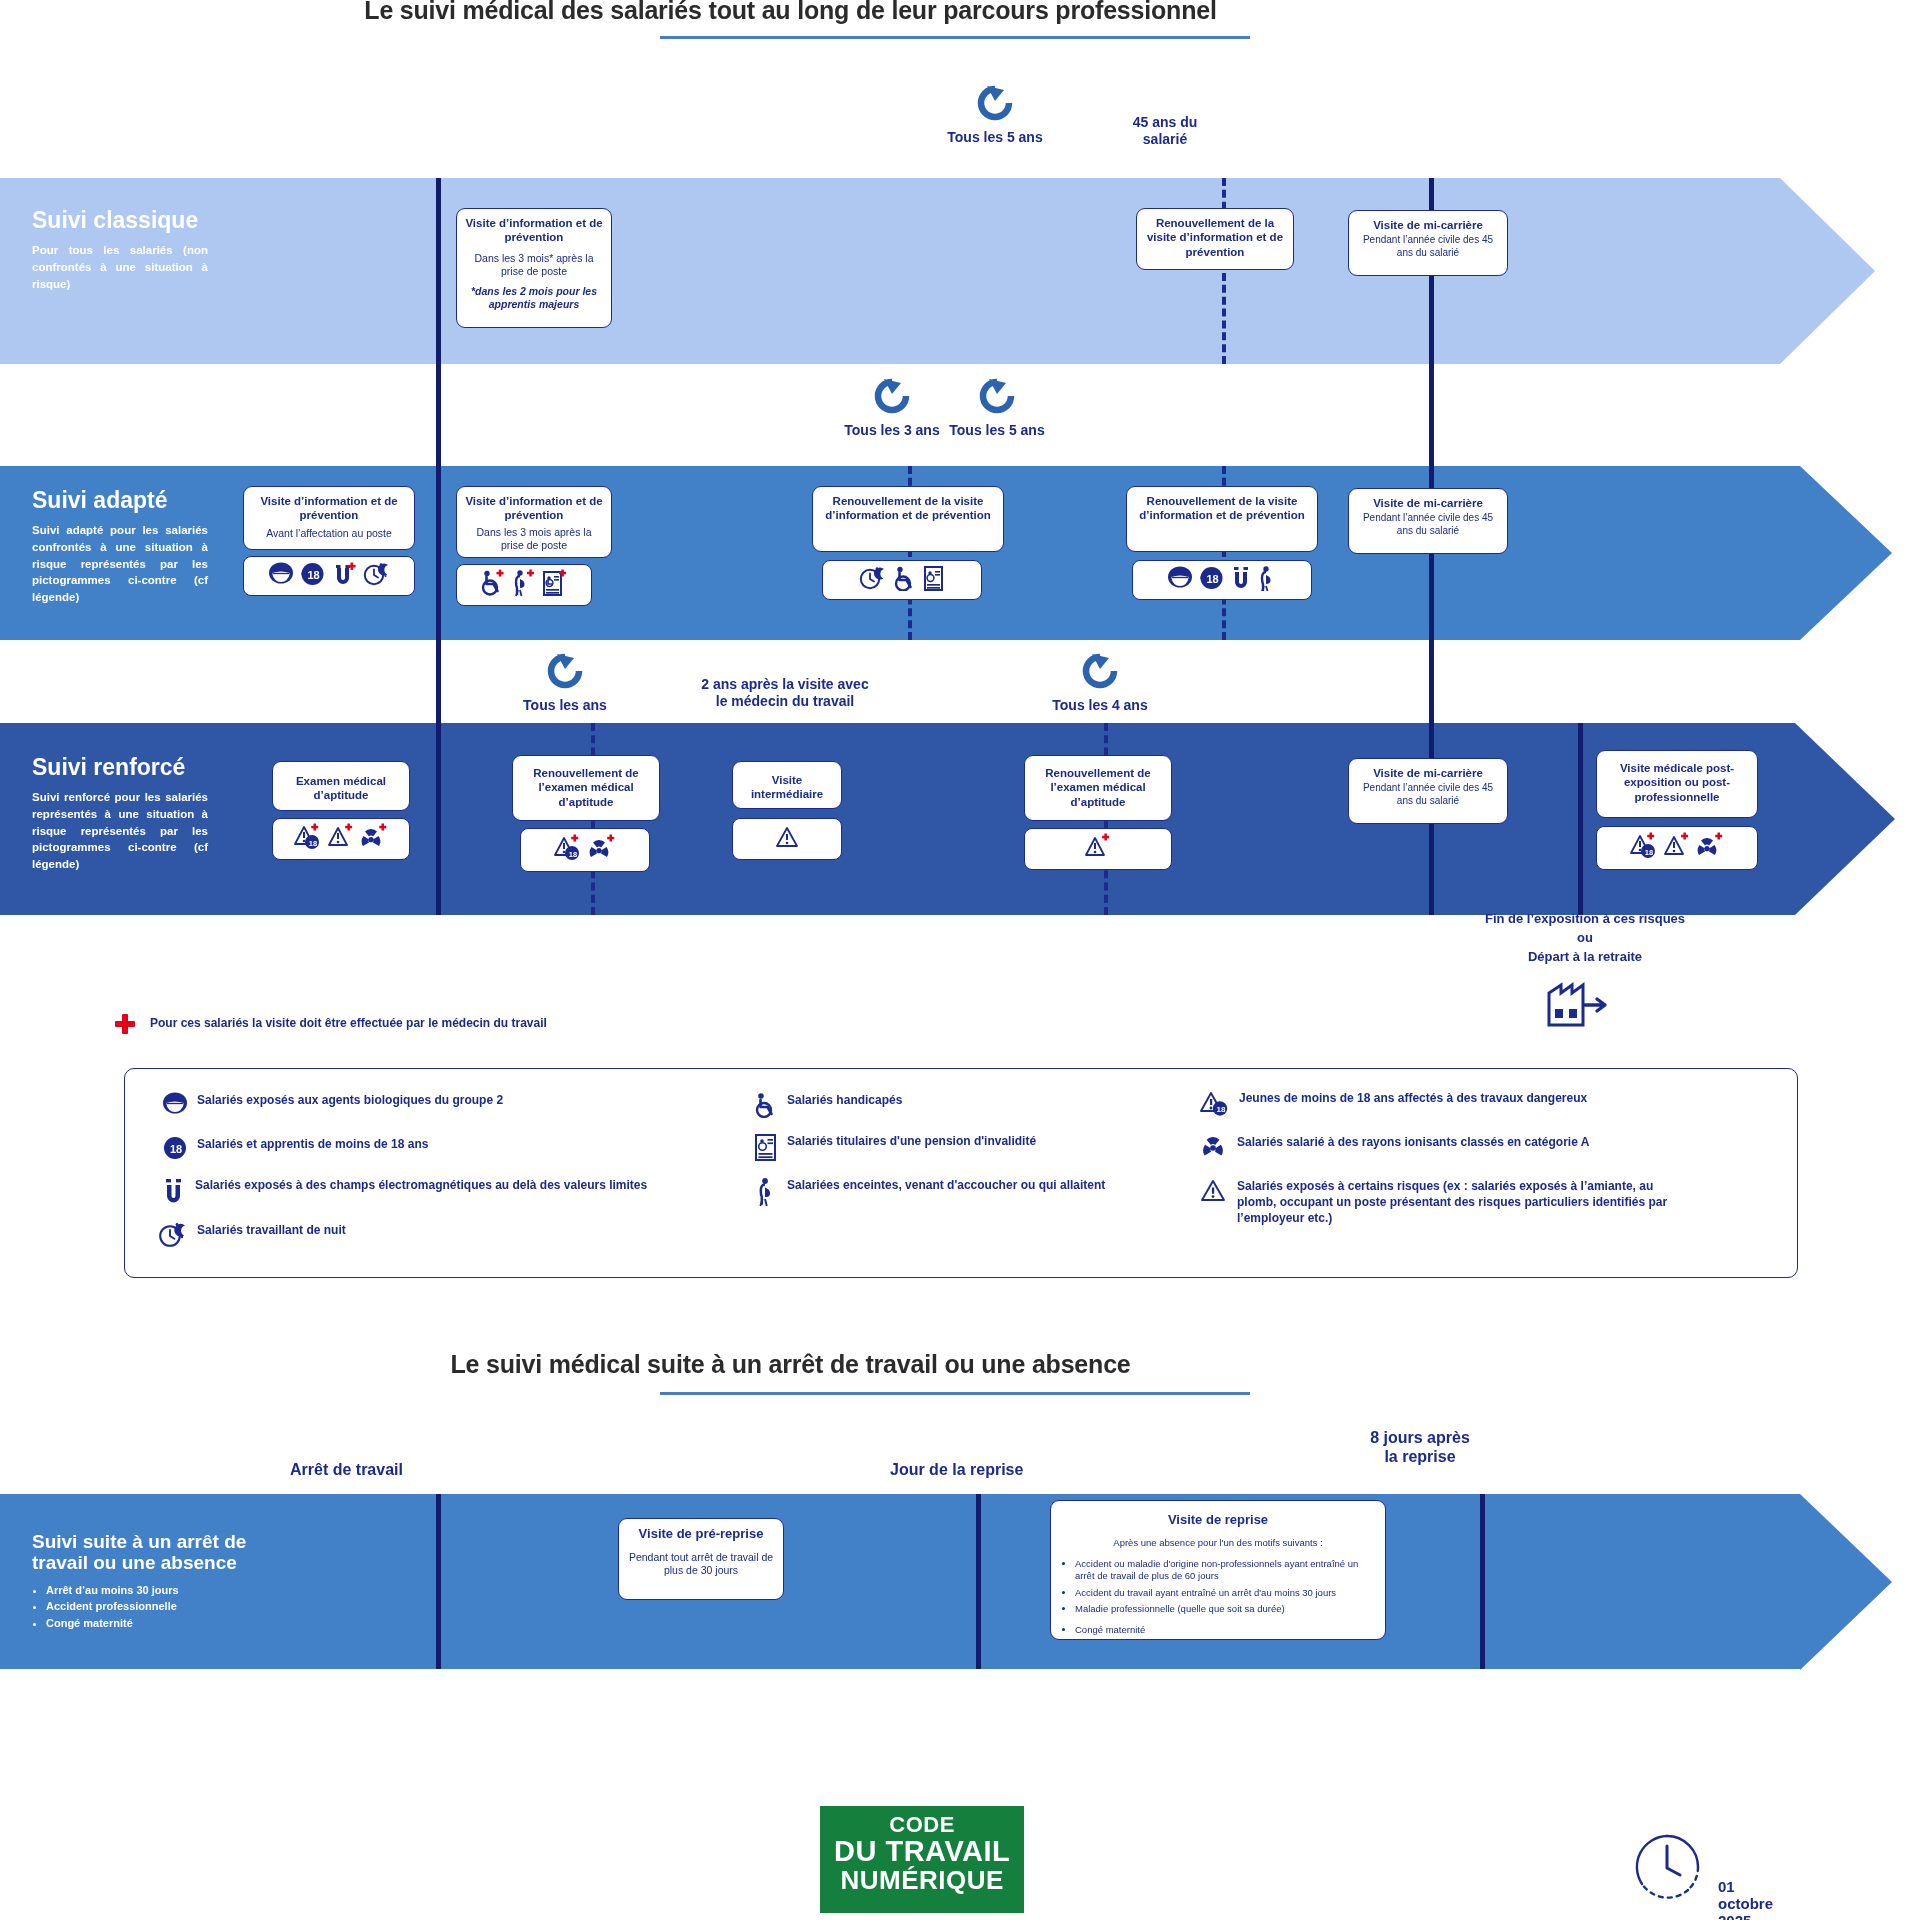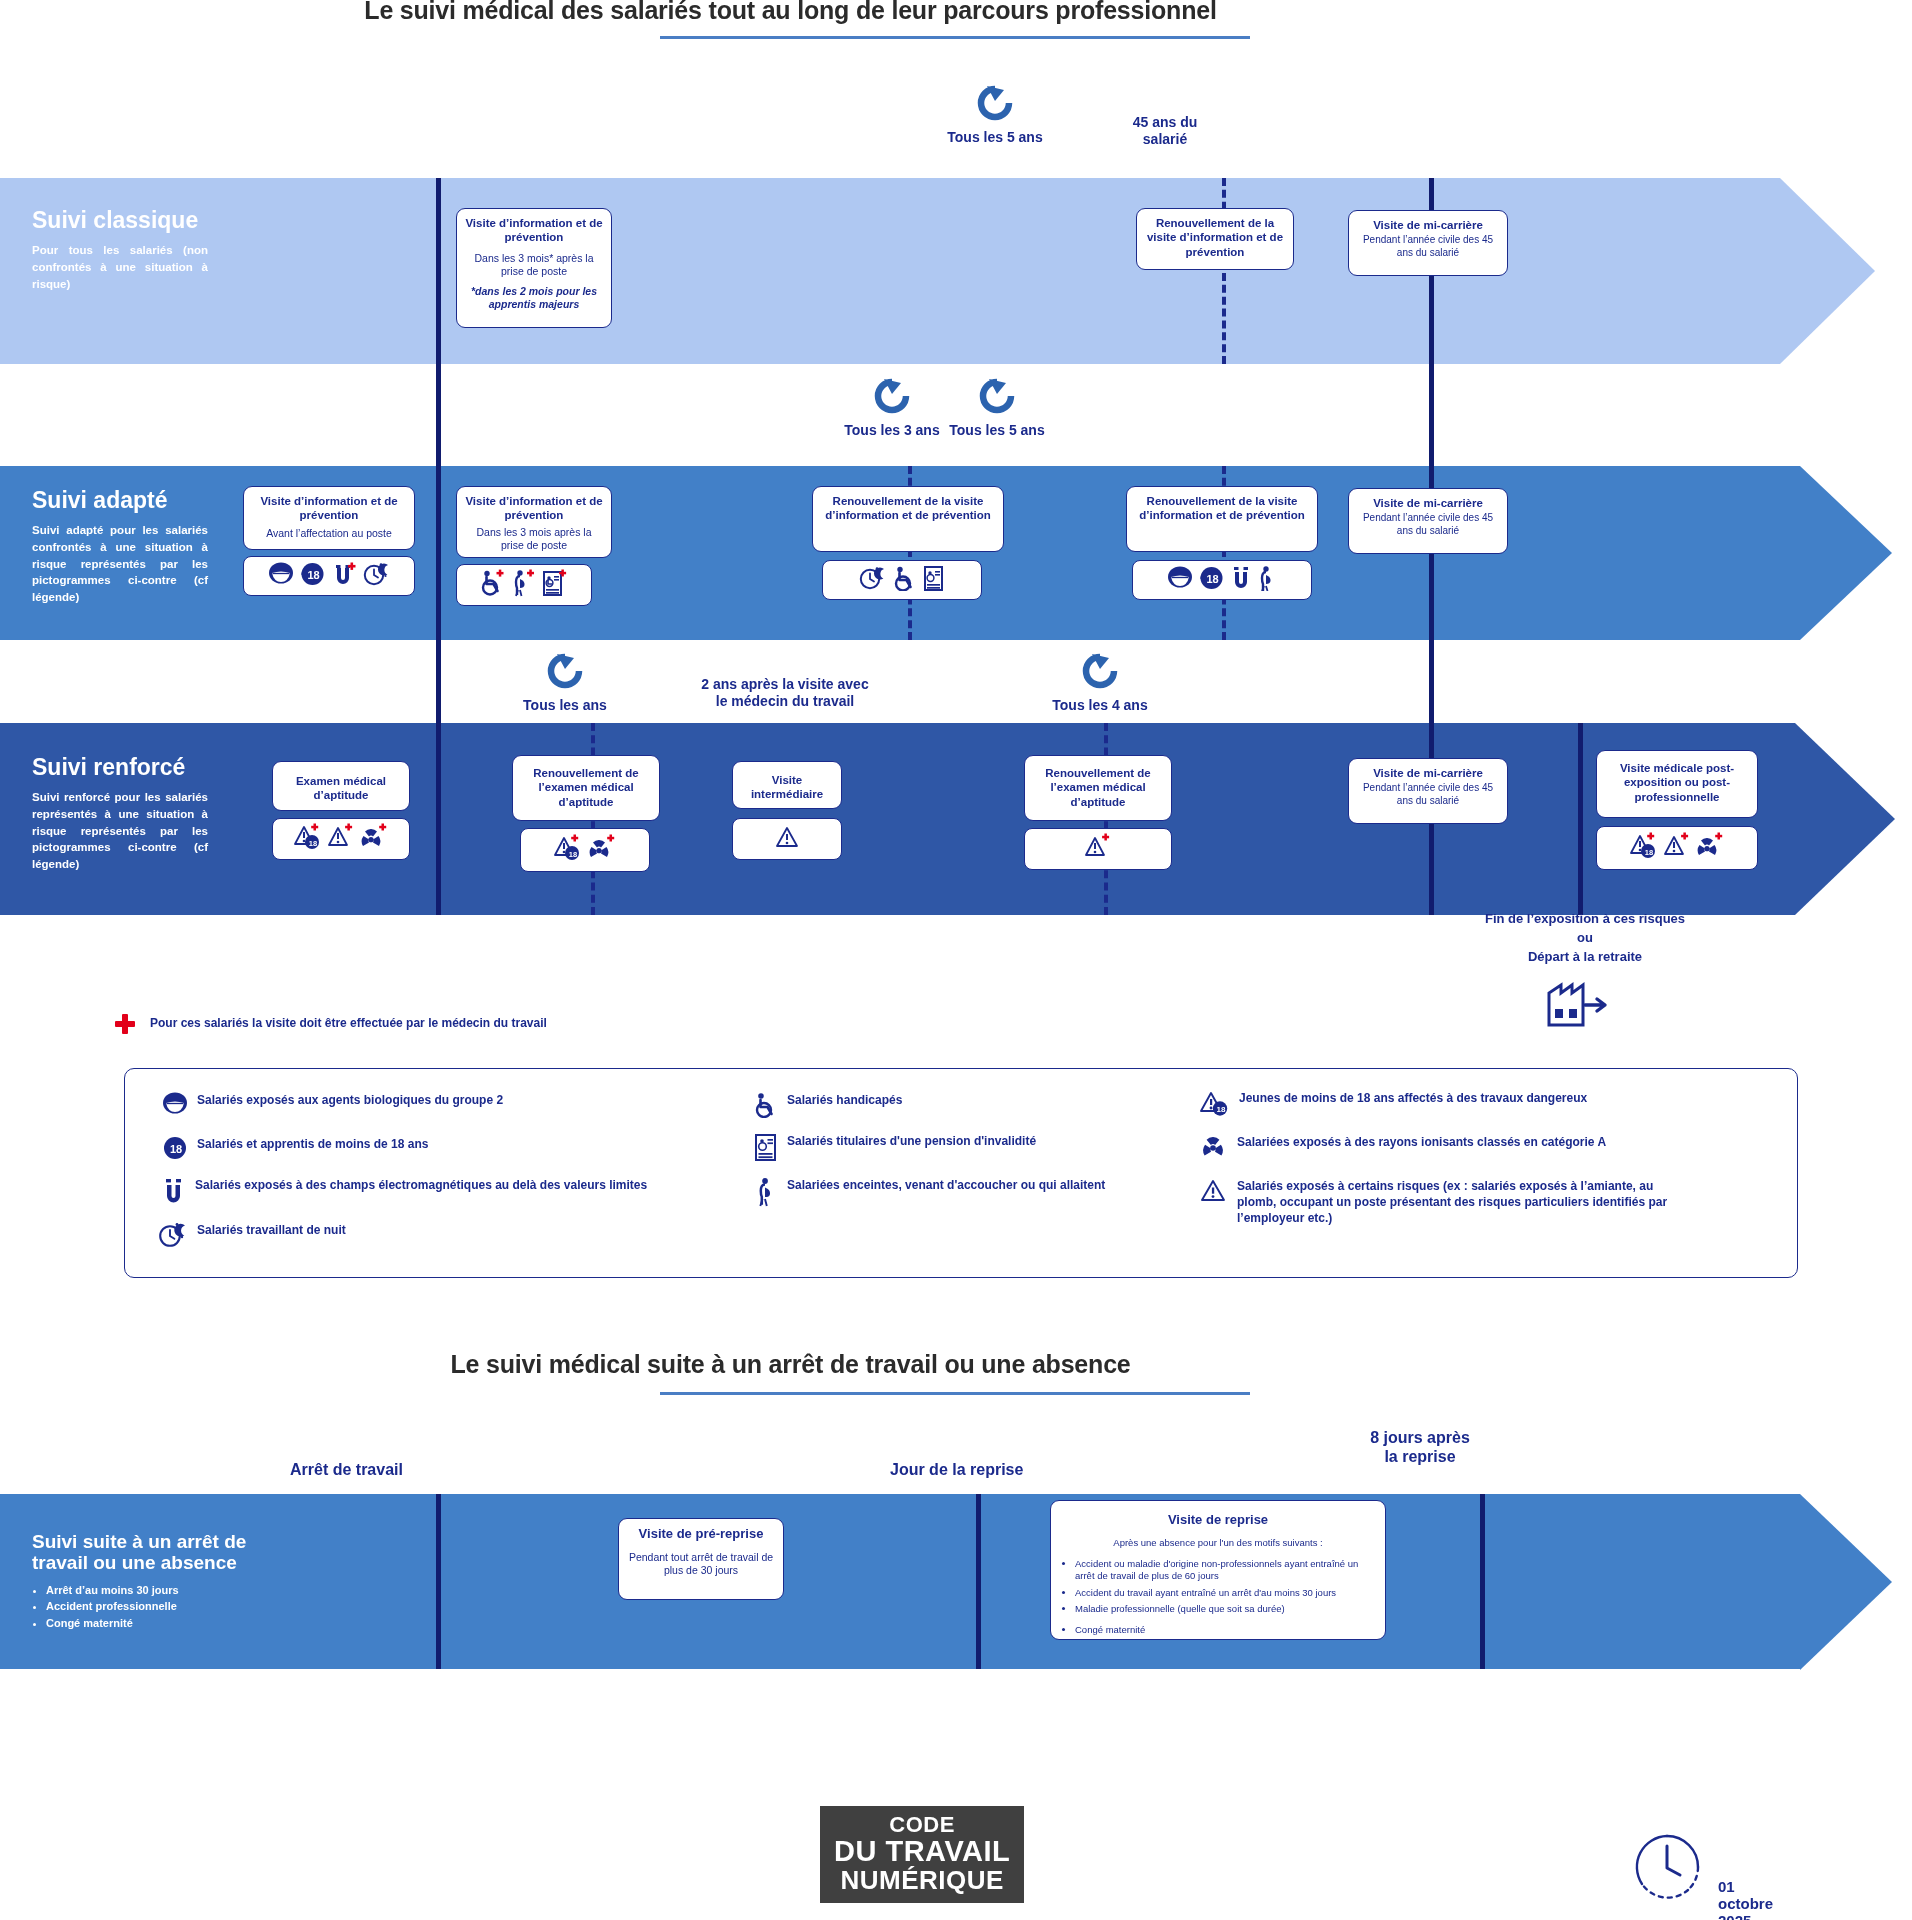--- a/index.html
+++ b/index.html
@@ -94,23 +94,23 @@
     text-align:center; padding:10px 8px 8px 8px;
   }
   .note-box .nt {
     position:absolute; top:-9px; left:50%; transform:translateX(-50%);
     background:#fff; padding:0 8px; font-size:11px; font-weight:bold; color:#1b2a8c;
   }
   .note-box .nb { font-size:10.5px; font-weight:bold; color:#1b2a8c; line-height:1.35; }
 
   
   .logo {
-    position:absolute; background:#404040; color:#ffffff;
+    position:absolute; background:#15803d; color:#ffffff;
     font-weight:bold; text-align:center; line-height:1.05;
-    padding:7px 14px 9px 14px; letter-spacing:0.5px;
+    padding:7px 14px 19px 14px; letter-spacing:0.5px;
   }
   .logo .l1 { font-size:22px; }
   .logo .l2 { font-size:29px; }
   .logo .l3 { font-size:26px; }
   .date-txt { position:absolute; font-size:15px; font-weight:bold; color:#1b2a8c; }
 
   .fin-txt { position:absolute; text-align:center; font-size:13px; font-weight:bold; color:#1b2a8c; line-height:1.45; }
 </style>
 </head>
 <body>
@@ -666,21 +666,21 @@
     <span>
       <svg width="28" height="26" viewBox="0 0 28 26">
           <g fill="#1b2a8c" transform="translate(2,1)">
             <path d="M11 2 a8.5 8.5 0 0 1 6.4 2.7 l-4.3 5.3 a2.6 2.6 0 0 0 -2.1 -1 a2.6 2.6 0 0 0 -2.1 1 L4.6 4.7 A8.5 8.5 0 0 1 11 2z"></path>
             <path d="M2.6 20.5 a9.6 9.6 0 0 1 0.5 -10.7 l5.9 3.7 a2.8 2.8 0 0 0 0 3.2 z"></path>
             <path d="M19.4 20.5 a9.6 9.6 0 0 0 -0.5 -10.7 l-5.9 3.7 a2.8 2.8 0 0 1 0 3.2 z"></path>
             <circle cx="11" cy="13" r="2.8"></circle>
           </g>
         </svg>
     </span>
-    <span class="txt">Salariées exposés à des rayons ionisants classés en catégorie A</span>
+    <span class="txt">Salariés salarié à des rayons ionisants classés en catégorie A</span>
   </div>
   <div class="lg-item" style="left:1200px;top:1178px;width:500px;">
     <span style="flex:0 0 auto;">
       <svg width="28" height="26" viewBox="0 0 28 26">
           <path d="M13 3 L24 22 H2 Z" fill="none" stroke="#1b2a8c" stroke-width="1.9" stroke-linejoin="round"></path>
           <rect x="11.9" y="9.5" width="2.3" height="6.2" fill="#1b2a8c"></rect>
           <circle cx="13" cy="18.6" r="1.4" fill="#1b2a8c"></circle>
         </svg>
     </span>
     <span class="txt" style="max-width:450px;">Salariés exposés à certains risques (ex : salariés exposés à l’amiante, au plomb, occupant un poste présentant des risques particuliers identifiés par l’employeur etc.)</span>

